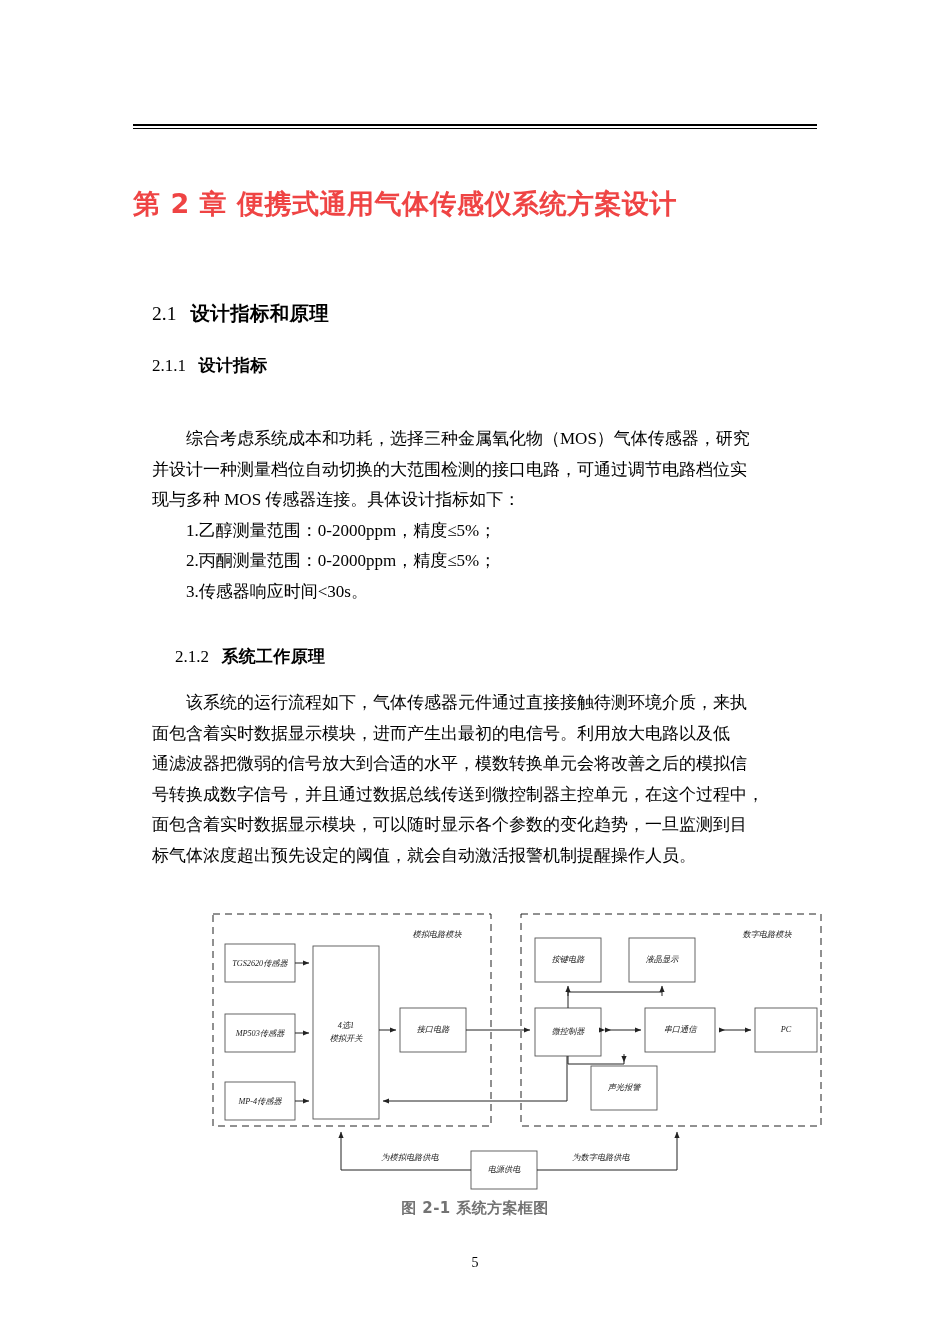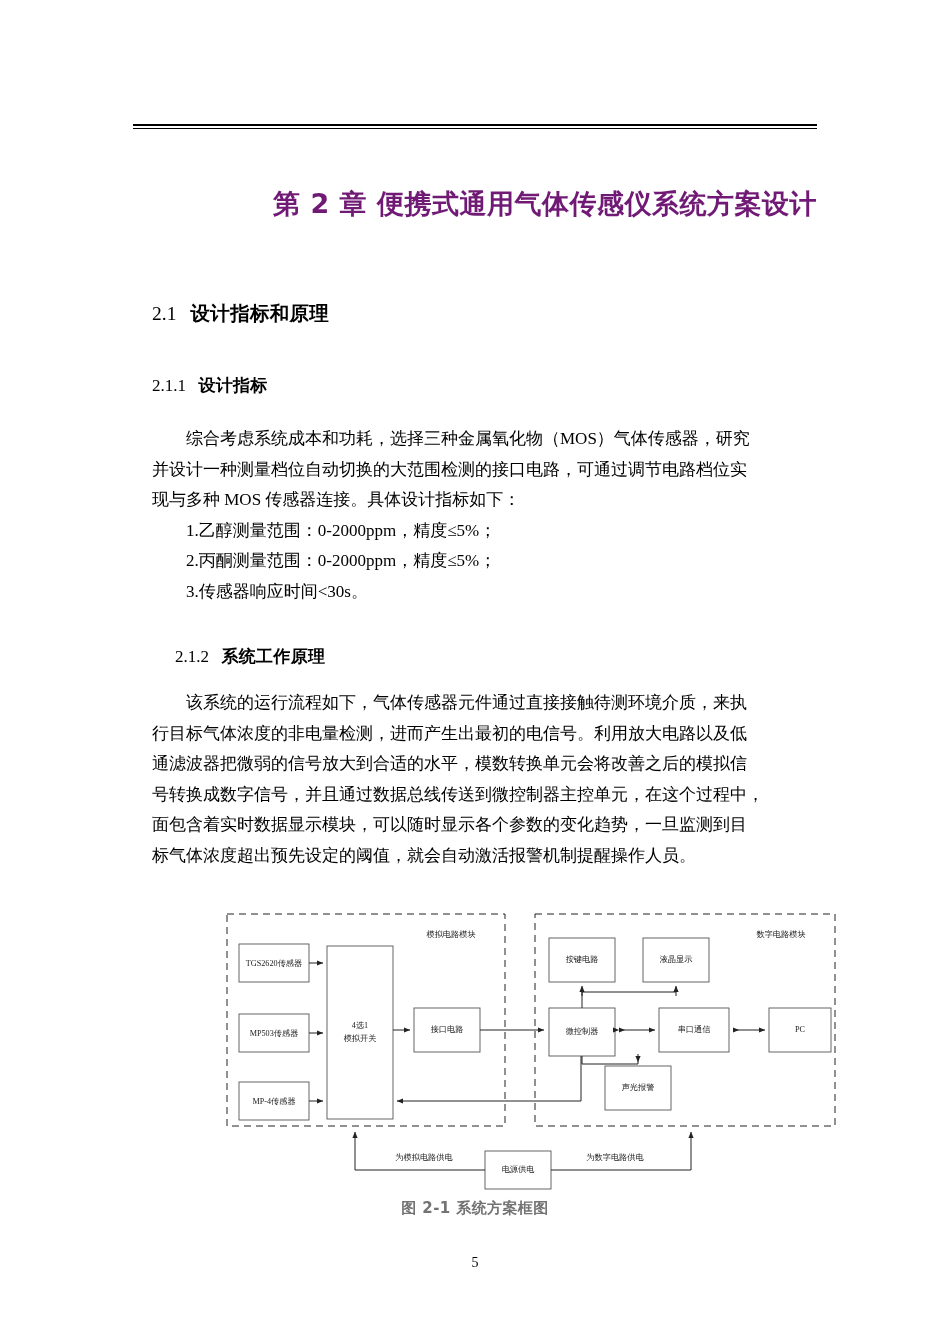--- a/index.html
+++ b/index.html
@@ -45,26 +45,26 @@
     border-bottom: 1px solid #000;
     box-sizing: border-box;
   }
 
   
   .chapter-title {
     position: absolute;
     left: 133px;
     top: 186px;
     width: 684px;
-    text-align: right;
+    text-align: left;
     font-family: "DejaVu Sans", "Liberation Sans", sans-serif;
     font-weight: bold;
     font-size: 27px;
     letter-spacing: 0.5px;
-    color: #701a75;
+    color: #ef4444;
   }
 
   
   .h2 {
     position: absolute;
     left: 152px;
     font-family: "DejaVu Sans", "Liberation Sans", sans-serif;
     font-weight: bold;
     font-size: 19.5px;
     letter-spacing: 0.3px;
@@ -108,24 +108,25 @@
     justify-content: space-between;
     white-space: nowrap;
   }
   .indent-item {
     padding-left: 34px;
   }
 
   
   .figure {
     position: absolute;
-    left: 219px;
+    left: 205px;
     top: 908px;
     width: 625px;
     height: 285px;
+    font-style: italic;
   }
   .figure svg { display: block; }
 
   .fig-caption {
     position: absolute;
     left: 133px;
     top: 1199px;
     width: 684px;
     text-align: center;
     font-family: "DejaVu Sans", "Liberation Sans", sans-serif;
@@ -185,21 +186,21 @@
 <div class="page">
 
   <div class="header-rule"></div>
 
   <div class="chapter-title">第 2 章  便携式通用气体传感仪系统方案设计</div>
 
   <div class="h2" style="top:300px;">
     <span class="h-num">2.1</span>&nbsp;&nbsp;<span>设计指标和原理</span>
   </div>
 
-  <div class="h3" style="top:374px;">
+  <div class="h3" style="top:354px;">
     <span class="h-num">2.1.1</span>&nbsp;&nbsp;<span>设计指标</span>
   </div>
 
   <div class="para" style="top:424px;">
     <span class="line justified">
       <span style="text-indent:34px;display:inline-block;">综合考虑系统成本和功耗，选择三种金属氧化物（MOS）气体传感器，研究</span>
     </span>
     <span class="line">并设计一种测量档位自动切换的大范围检测的接口电路，可通过调节电路档位实</span>
     <span class="line">现与多种 MOS 传感器连接。具体设计指标如下：</span>
     <span class="line indent-item">1.乙醇测量范围：0-2000ppm，精度≤5%；</span>
@@ -208,21 +209,21 @@
   </div>
 
   <div class="h3" style="top:645px;margin-left:23px;">
     <span class="h-num">2.1.2</span>&nbsp;&nbsp;<span>系统工作原理</span>
   </div>
 
   <div class="para" style="top:688px;">
     <span class="line">
       <span style="display:inline-block;text-indent:34px;">该系统的运行流程如下，气体传感器元件通过直接接触待测环境介质，来执</span>
     </span>
-    <span class="line">行目标气体浓度的非电量检测，进而产生出最初的电信号。利用放大电路以及低</span>
+    <span class="line">面包含着实时数据显示模块，进而产生出最初的电信号。利用放大电路以及低</span>
     <span class="line">通滤波器把微弱的信号放大到合适的水平，模数转换单元会将改善之后的模拟信</span>
     <span class="line">号转换成数字信号，并且通过数据总线传送到微控制器主控单元，在这个过程中，</span>
     <span class="line">面包含着实时数据显示模块，可以随时显示各个参数的变化趋势，一旦监测到目</span>
     <span class="line">标气体浓度超出预先设定的阈值，就会自动激活报警机制提醒操作人员。</span>
   </div>
 
   <div class="figure">
     <svg width="625" height="285" viewBox="0 0 625 285" xmlns="http://www.w3.org/2000/svg">
       <defs>
         <marker id="arrow" markerWidth="7" markerHeight="7" refX="6" refY="3" orient="auto" markerUnits="strokeWidth">

